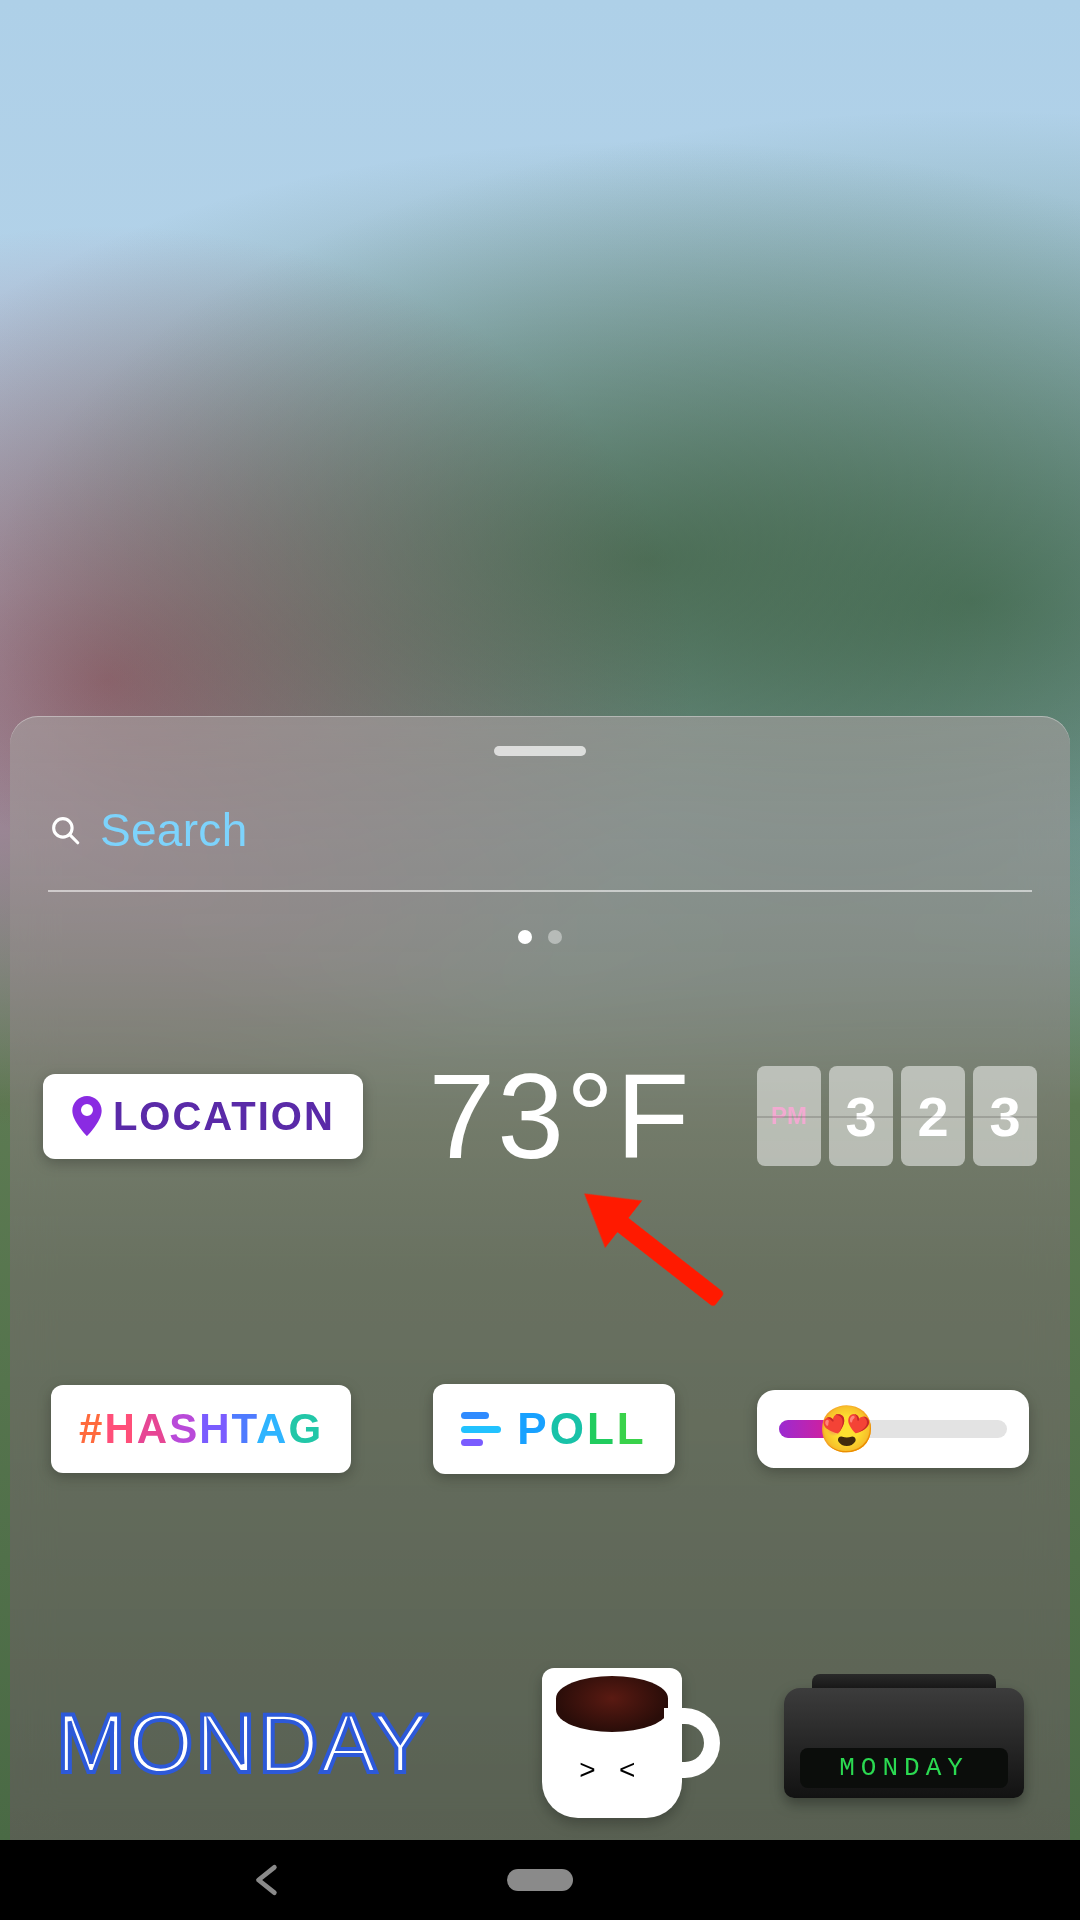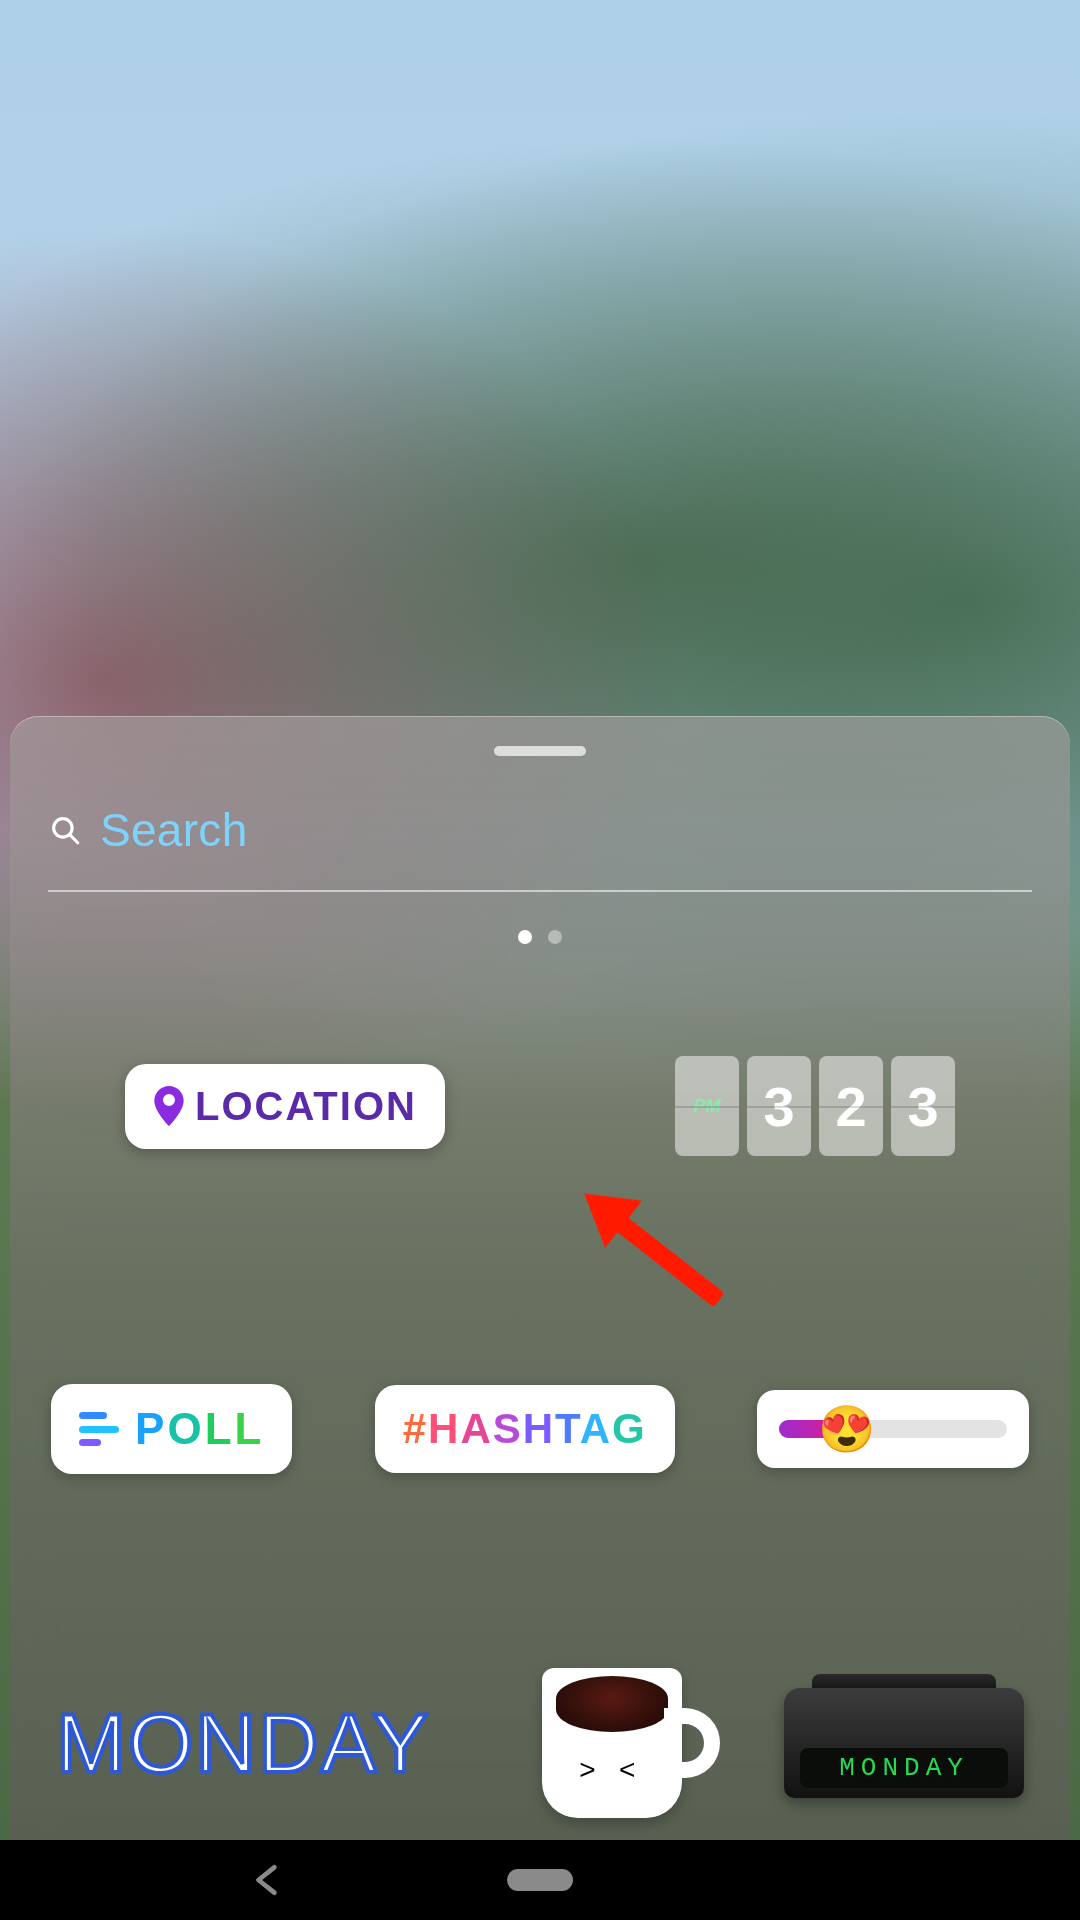--- a/index.html
+++ b/index.html
@@ -44,34 +44,34 @@
   .pager { position: absolute; top: 214px; left: 50%; transform: translateX(-50%); display: flex; gap: 16px; }
   .dot { width: 14px; height: 14px; border-radius: 50%; background: #fff; }
   .dot.inactive { opacity: 0.4; }
   
   .row { position: absolute; left: 0; right: 0; display: flex; justify-content: space-around; align-items: center; }
   .row1 { top: 340px; }
   .row2 { top: 668px; }
   .row3 { top: 952px; }
   
   .pill {
-    background: #fff; border-radius: 21px; padding: 20px 28px; display: inline-flex; align-items: center; gap: 10px;
+    background: #fff; border-radius: 12px; padding: 20px 28px; display: inline-flex; align-items: center; gap: 10px;
     box-shadow: 0 4px 14px rgba(0,0,0,0.25);
   }
   .pill .loc-icon { width: 32px; height: 40px; display:inline-block; }
   .pill .loc-text { font-size: 40px; font-weight: 700; letter-spacing: 2px; color: #5a2aa8; }
   
   .temp { color: #fff; font-size: 120px; font-weight: 300; letter-spacing: 2px; line-height: 1; }
   
   .clock { display: flex; gap: 8px; align-items: center; }
   .card { width: 64px; height: 100px; background: rgba(255,255,255,0.5); border-radius: 8px; position: relative; display:flex; align-items:center; justify-content:center; }
   .card .digit { color:#fff; font-size:56px; font-weight:600; }
   .card .split { position:absolute; left:0; right:0; top:50%; height:2px; background: rgba(0,0,0,0.15); }
   .card.small { width:64px; }
-  .pm { color:#86efac; font-size:18px; font-weight:700; opacity:0.9;font-style:italic; }
+  .pm { color:#f9a8d4; font-size:24px; font-weight:700; opacity:0.9; }
   
   .hash { font-size: 42px; font-weight: 800; letter-spacing: 2px; }
   .hash .g1{color:#ff6a3d}.hash .g2{color:#ff4f79}.hash .g3{color:#e74694}.hash .g4{color:#b94ad9}.hash .g5{color:#7a5cff}.hash .g6{color:#4f7bff}.hash .g7{color:#2fb4ff}.hash .g8{color:#22c7a8}
   
   .poll { font-size: 44px; font-weight: 800; letter-spacing: 3px; display:flex; align-items:center; gap:16px; }
   .poll .bars { width: 40px; height: 34px; display:flex; flex-direction:column; justify-content:space-between; }
   .poll .bars span{ display:block; height:7px; border-radius:4px; }
   .poll .bars span:nth-child(1){ width: 70%; background:#2f8bff; }
   .poll .bars span:nth-child(2){ width:100%; background:#22c2ff; }
   .poll .bars span:nth-child(3){ width: 55%; background:#7a5cff; }
@@ -131,20 +131,23 @@
     <div class="row row1">
       <div class="pill">
         <span class="loc-icon">
           <svg viewBox="0 0 24 30">
               <path fill="#8a2be2" d="M12 0C6 0 1 4.8 1 11c0 8.2 11 19 11 19s11-10.8 11-19C23 4.8 18 0 12 0zm0 15a4.5 4.5 0 1 1 0-9 4.5 4.5 0 0 1 0 9z"></path>
             </svg>
         </span>
         <span class="loc-text">LOCATION</span>
       </div>
 
+      <div class="temp">
+        <span>73°F</span>
+      </div>
 
       <div class="clock">
         <div class="card small">
           <span class="pm">PM</span>
           <span class="split"></span>
         </div>
         <div class="card">
           <span class="digit">3</span>
           <span class="split"></span>
         </div>
@@ -153,34 +156,34 @@
           <span class="split"></span>
         </div>
         <div class="card">
           <span class="digit">3</span>
           <span class="split"></span>
         </div>
       </div>
     </div>
 
     <div class="row row2">
+      <div class="pill">
+        <span class="hash">
+          <span class="g1">#</span><span class="g2">H</span><span class="g3">A</span><span class="g4">S</span><span class="g5">H</span><span class="g6">T</span><span class="g7">A</span><span class="g8">G</span>
+        </span>
+      </div>
+
       <div class="pill poll">
         <span class="bars">
             <span></span>
             <span></span>
             <span></span>
           </span>
         <span class="poll-text">
           <span class="p1">P</span><span class="p2">O</span><span class="p3">L</span><span class="p4">L</span>
-        </span>
-      </div>
-
-      <div class="pill">
-        <span class="hash">
-          <span class="g1">#</span><span class="g2">H</span><span class="g3">A</span><span class="g4">S</span><span class="g5">H</span><span class="g6">T</span><span class="g7">A</span><span class="g8">G</span>
         </span>
       </div>
 
       <div class="slider">
         <div class="track">
           <div class="fill"></div>
           <div class="knob">😍</div>
         </div>
       </div>
     </div>

